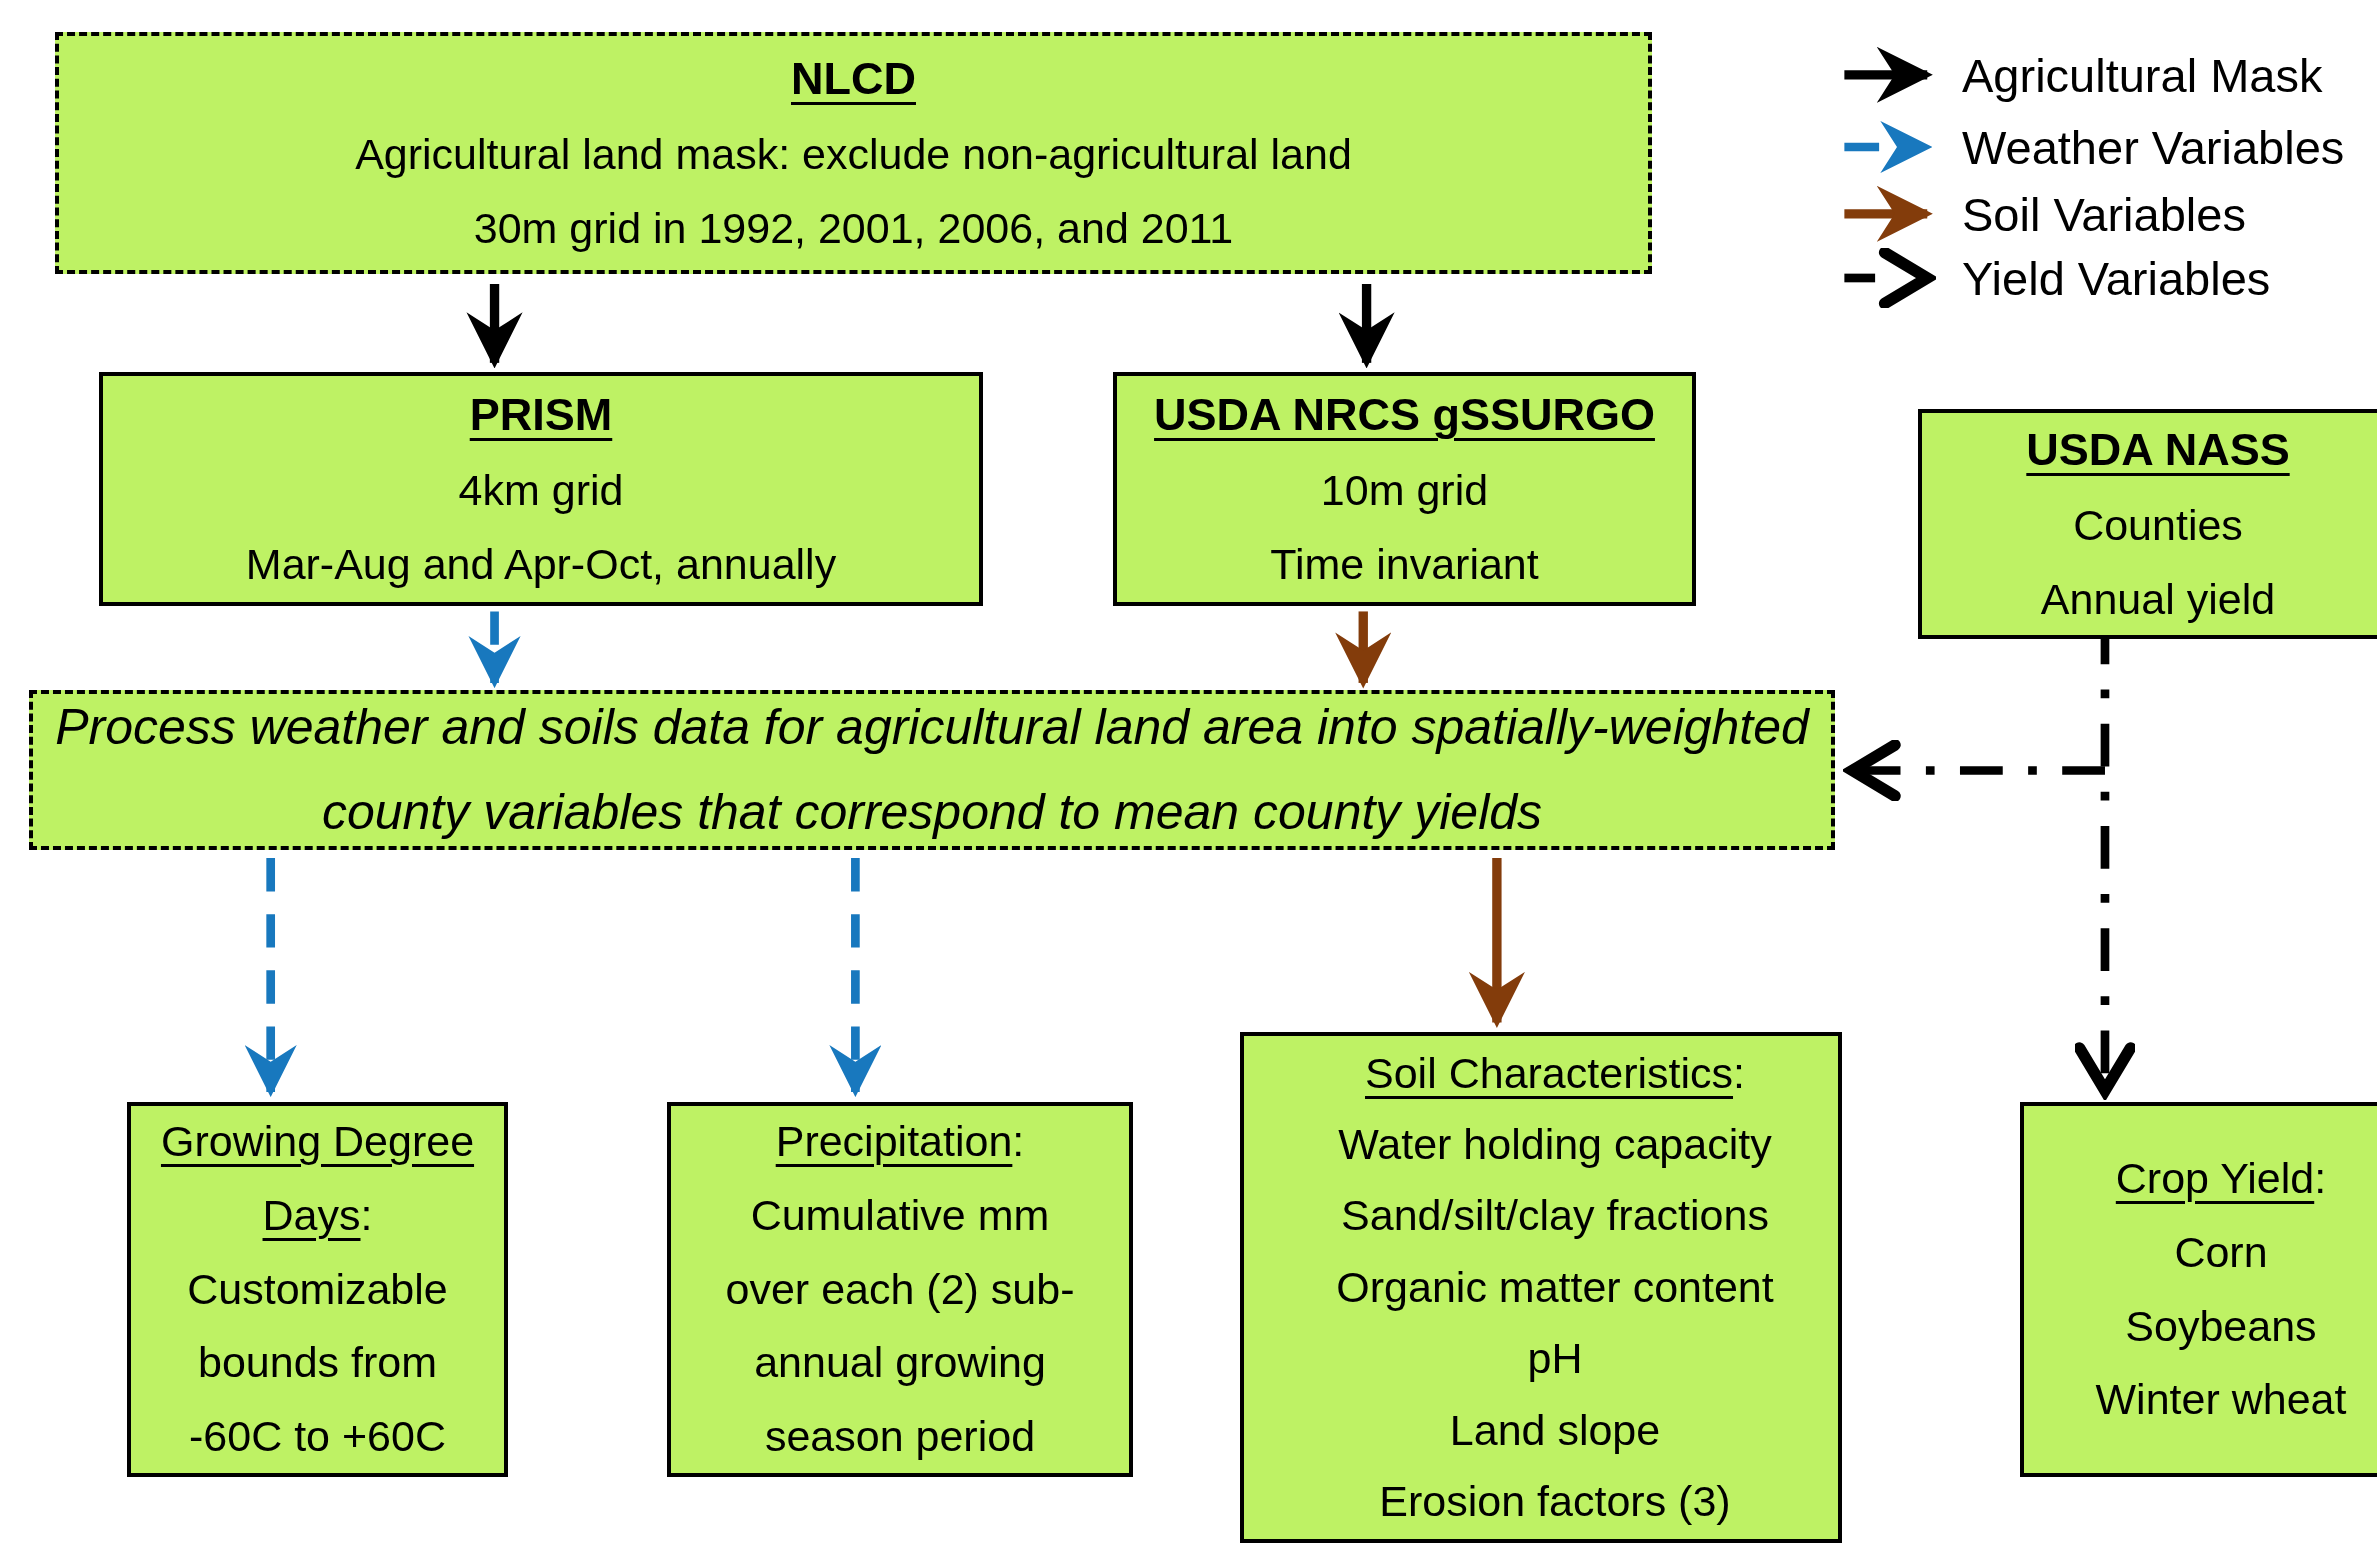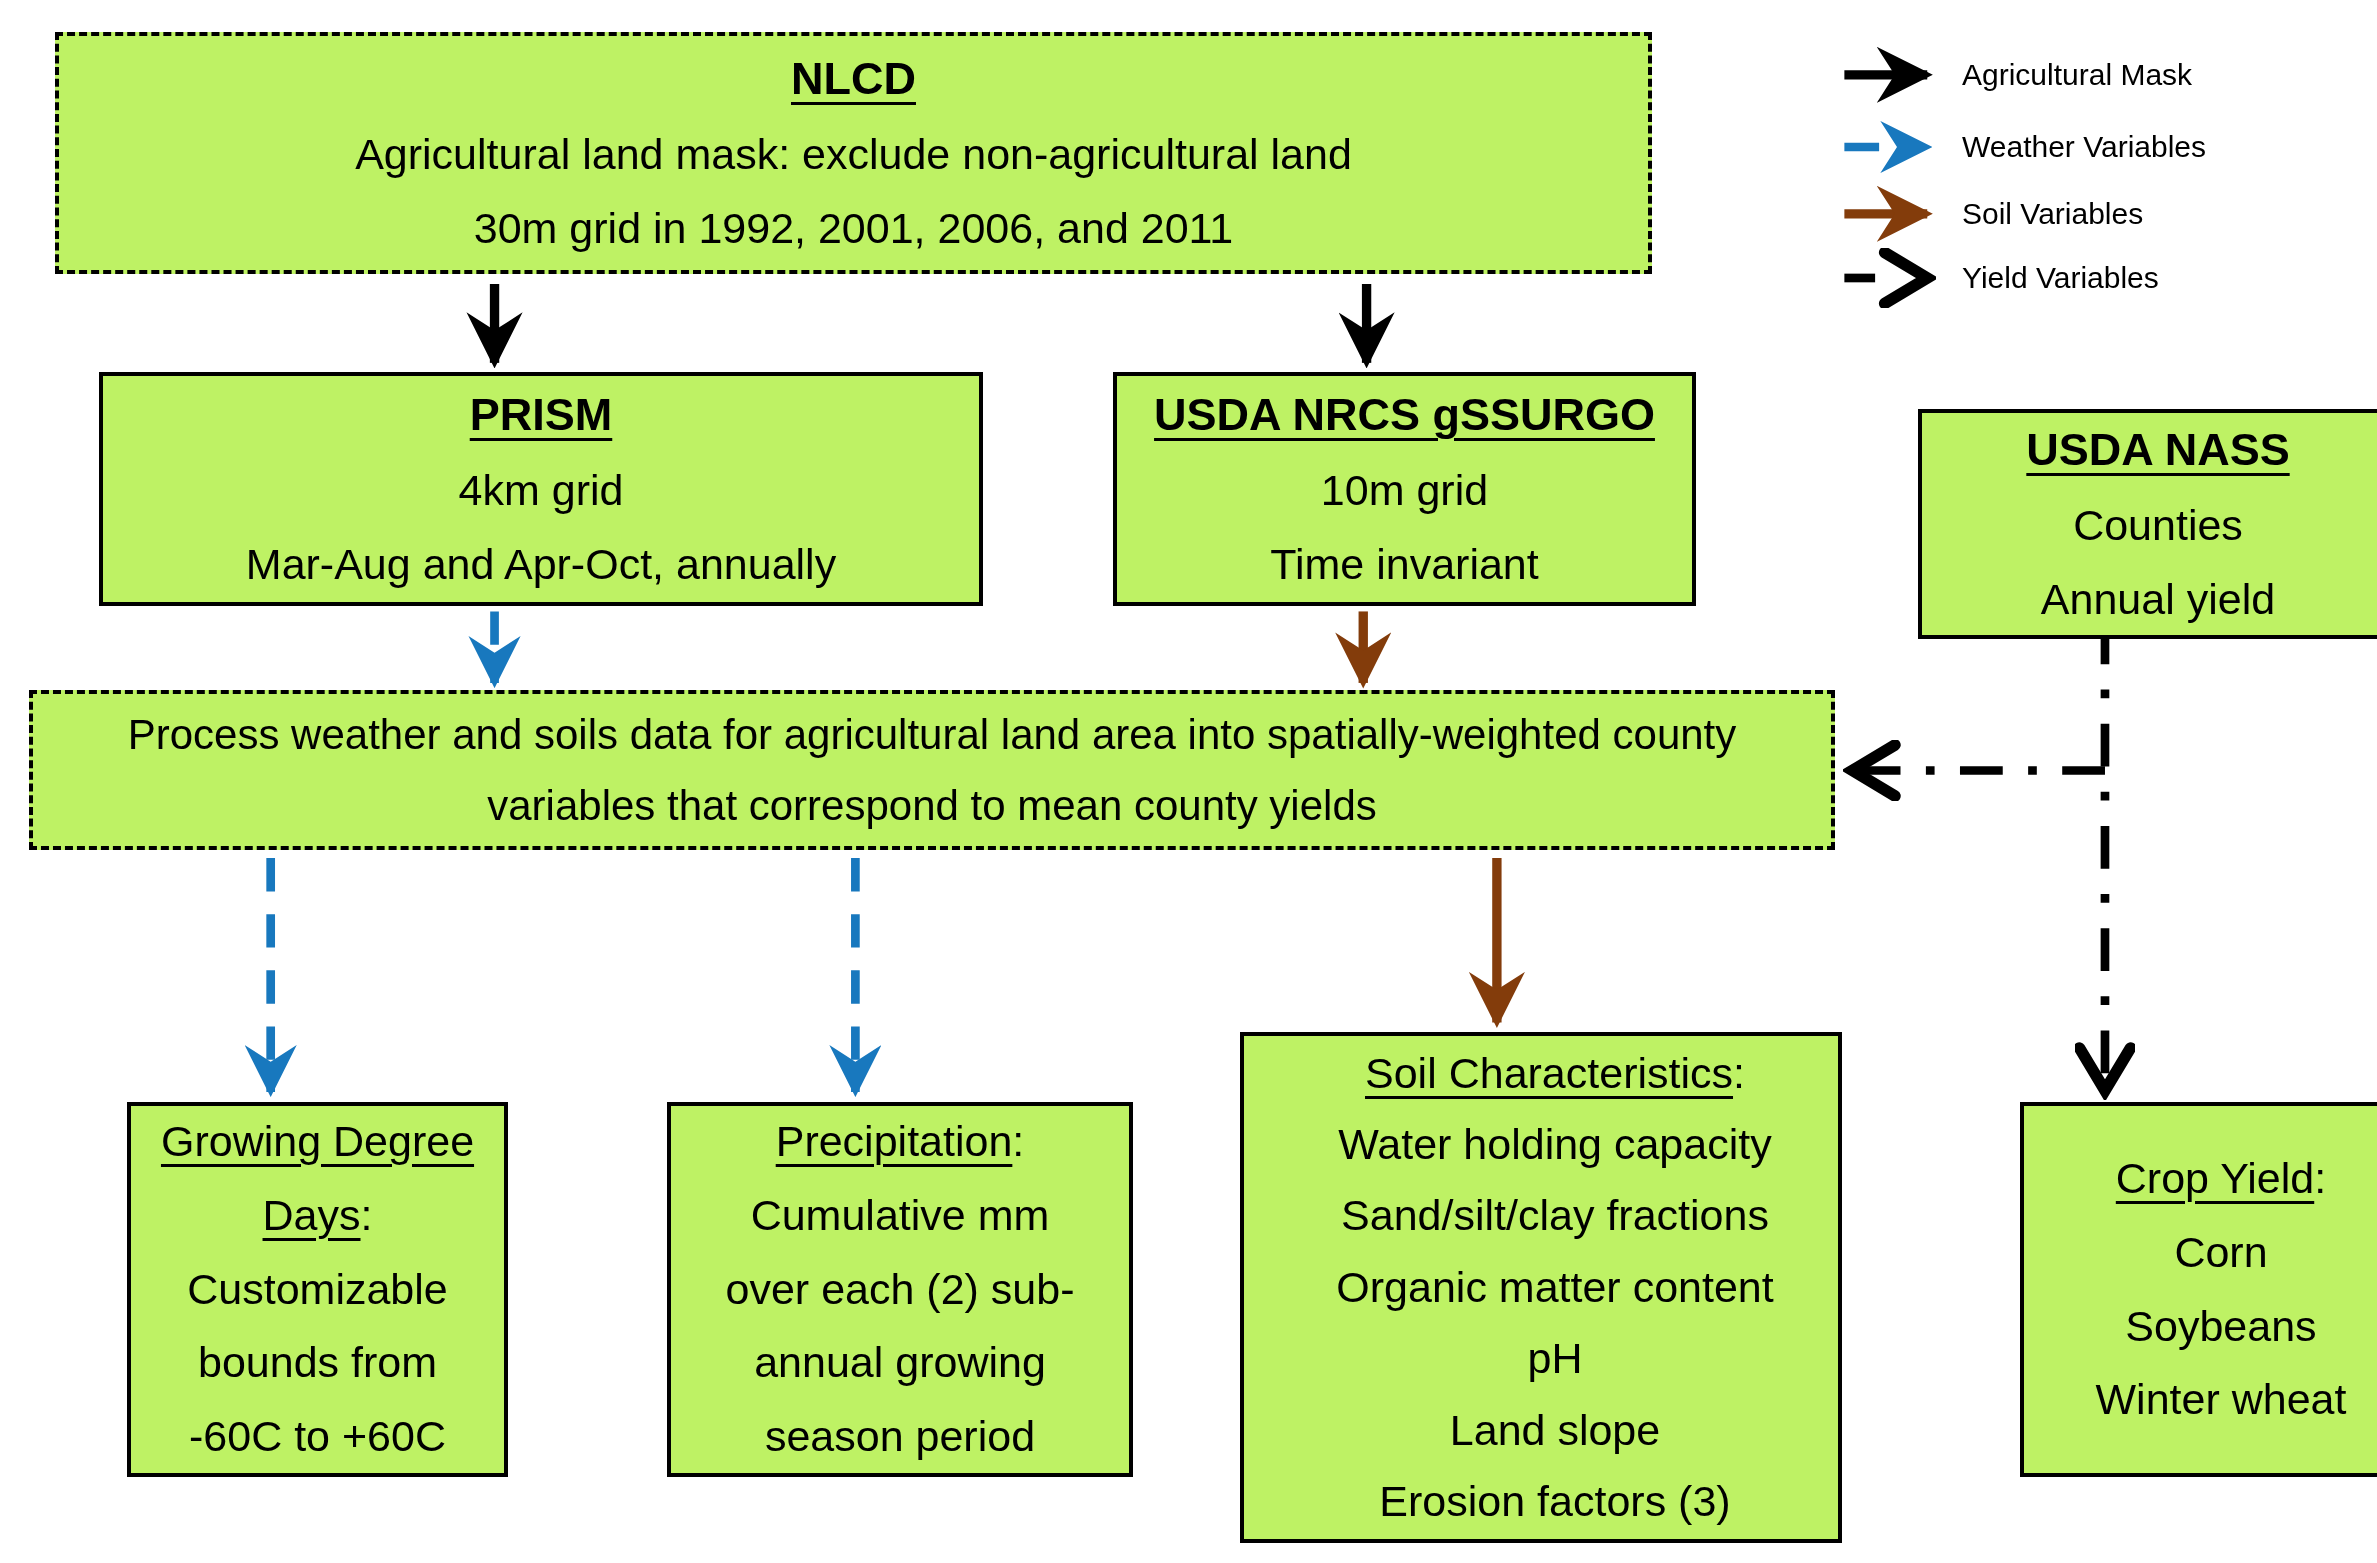--- a/index.html
+++ b/index.html
@@ -14,25 +14,25 @@
   }
   .b-solid  { border:4.7px solid var(--box_border,#000);margin-left:44px; }
   .b-dashed { border:4.7px dashed var(--box_border,#000); }
   .title-bold { font-weight:bold; font-size:45px; }
   .u {
     text-decoration:underline;
     text-decoration-thickness:3.3px;
     text-underline-offset:8px;
   }
   .soil-box { line-height:1.66;padding-left:28px; }
-  #box-process { font-size:42px; line-height:1.7; padding:0 9.4px; }
+  #box-process { font-style:italic; font-size:50px; line-height:1.7; padding:0 9.4px; }
 
   .legend-label {
     position:absolute; left:1962px; transform:translateY(-50%);
-    font-size:30px; white-space:nowrap;
+    font-size:47px; white-space:nowrap;
   }
 </style>
 </head>
 <body>
 
 <div id="canvas">
 
   <svg id="arrow-layer" viewBox="0 0 3557 2339" xmlns="http://www.w3.org/2000/svg">
     <defs>
       <marker id="mh-mask" viewBox="0 0 10 10" refX="9" refY="5" markerWidth="6" markerHeight="6" orient="auto-start-reverse">

